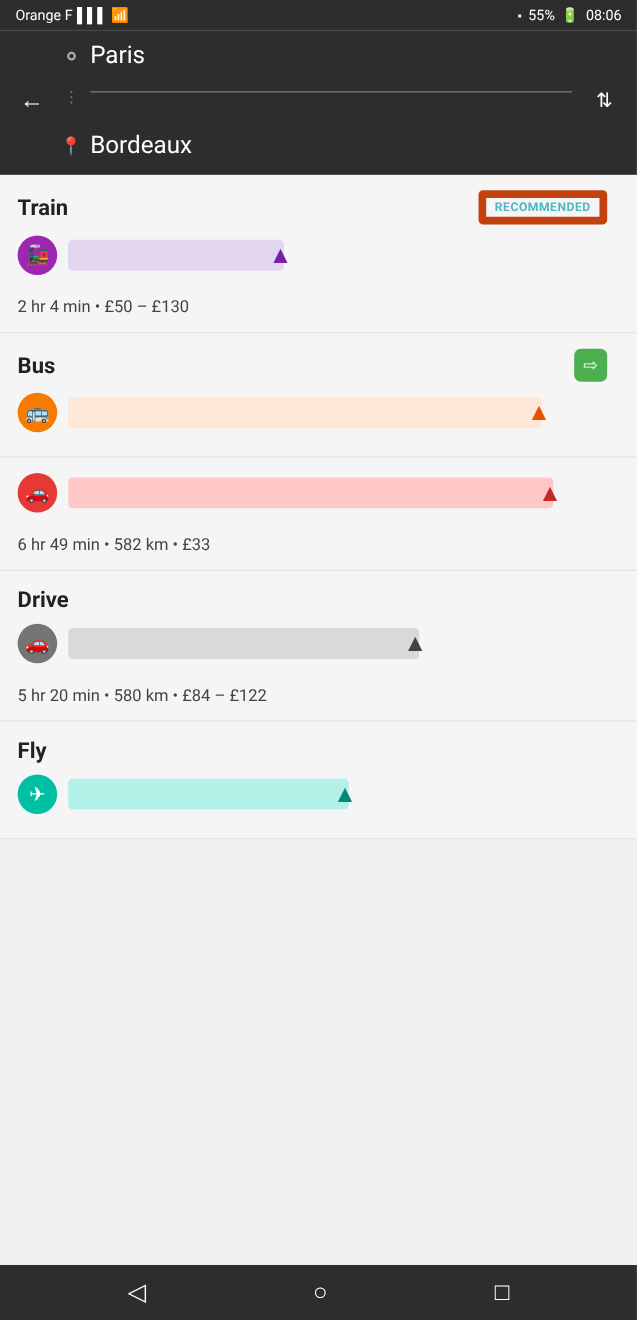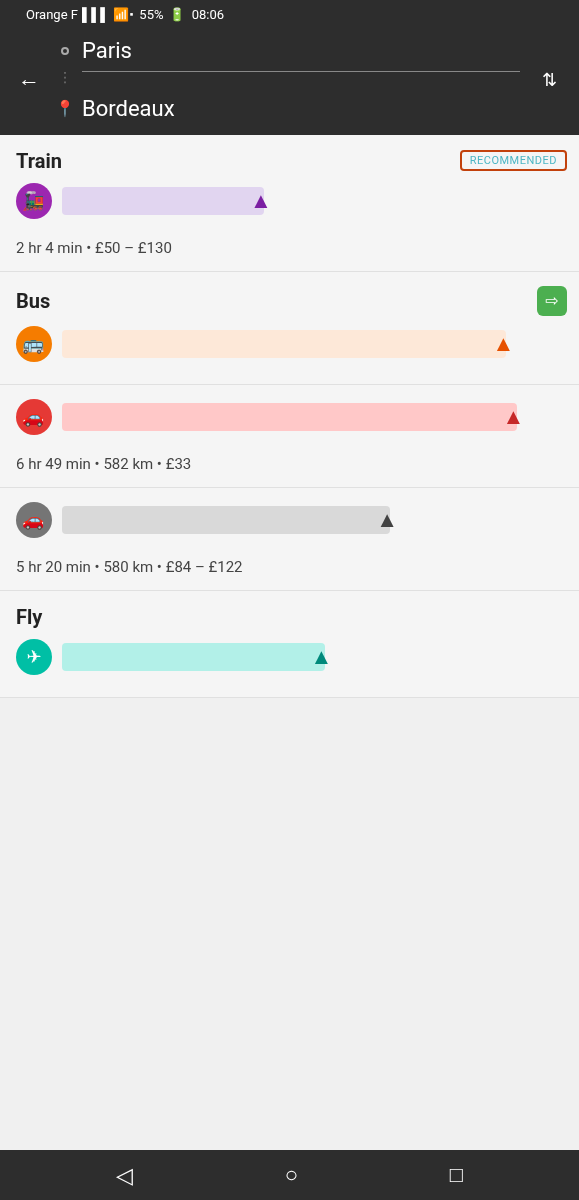--- a/index.html
+++ b/index.html
@@ -11,22 +11,23 @@
       background: #f0f0f0;
       display: flex;
       flex-direction: column;
     }
 
     
     .status-bar {
       background: #2d2d2d;
       color: #fff;
       font-size: 13px;
-      padding: 6px 26px;
-      display: flex;
+      padding: 6px 14px;
+      display: flex;
+      justify-content: space-between;
       align-items: center;
       height: 28px;
     }
     .status-left { display: flex; align-items: center; gap: 4px; }
     .status-right { display: flex; align-items: center; gap: 6px; font-size: 13px; }
 
     
     .header {
       background: #2d2d2d;
       color: #fff;
@@ -56,21 +57,21 @@
     .swap-btn {
       color: #fff;
       font-size: 18px;
       cursor: pointer;
       padding: 4px 8px;
     }
     .header-inner {
       display: flex;
       flex-direction: column;
       flex: 1;
-      gap: 4px;
+      gap: 16px;
     }
     .header-row-from {
       display: flex;
       align-items: center;
       gap: 10px;
     }
     .header-row-to {
       display: flex;
       align-items: center;
       gap: 10px;
@@ -104,41 +105,41 @@
     .content {
       flex: 1;
       background: #f0f0f0;
       overflow-y: auto;
     }
 
     
     .transport-card {
       background: #f5f5f5;
       border-bottom: 1px solid #e0e0e0;
-      padding: 14px 12px 14px 16px;
+      padding: 14px 27px 14px 16px;
     }
 
     .card-header {
       display: flex;
       justify-content: space-between;
       align-items: center;
       margin-bottom: 10px;
     }
     .transport-name {
       font-size: 20px;
       font-weight: 700;
       color: #222;
     }
 
     .badge-recommended {
       background: transparent;
-      border: 2px solid #c2410c;
+      border: 7px solid #c2410c;
       color: #4db6c4;
       font-size: 11px;
-      font-weight: 400;
+      font-weight: 700;
       padding: 2px 8px;
       border-radius: 4px;
       letter-spacing: 0.5px;
       text-align: center;
     }
     .badge-cheapest {
       background: #4caf50;
       color: #fff;
       font-size: 11px;
       font-weight: 700;
@@ -291,20 +292,24 @@
         <span>🚗</span>
       </div>
       <div class="progress-bar-wrap">
         <div class="progress-bar-fill" style="width:90%; background:#ffc8c8; height:100%; border-radius:4px;"></div>
         <span class="progress-triangle" style="left:calc(90% - 14px); color:#c62828;">▲</span>
       </div>
     </div>
     <div class="transport-details">6 hr 49 min  •  582 km  •  £33</div>
   </div>
     <div class="transport-card">
+    <div class="card-header">
+      <span class="transport-name">Drive</span>
+
+    </div>
     <div class="progress-row">
       <div class="transport-icon-circle" style="background:#757575; color:#fff;">
         <span>🚗</span>
       </div>
       <div class="progress-bar-wrap">
         <div class="progress-bar-fill" style="width:65%; background:#d9d9d9; height:100%; border-radius:4px;"></div>
         <span class="progress-triangle" style="left:calc(65% - 14px); color:#424242;">▲</span>
       </div>
     </div>
     <div class="transport-details">5 hr 20 min  •  580 km  •  £84 – £122</div>

